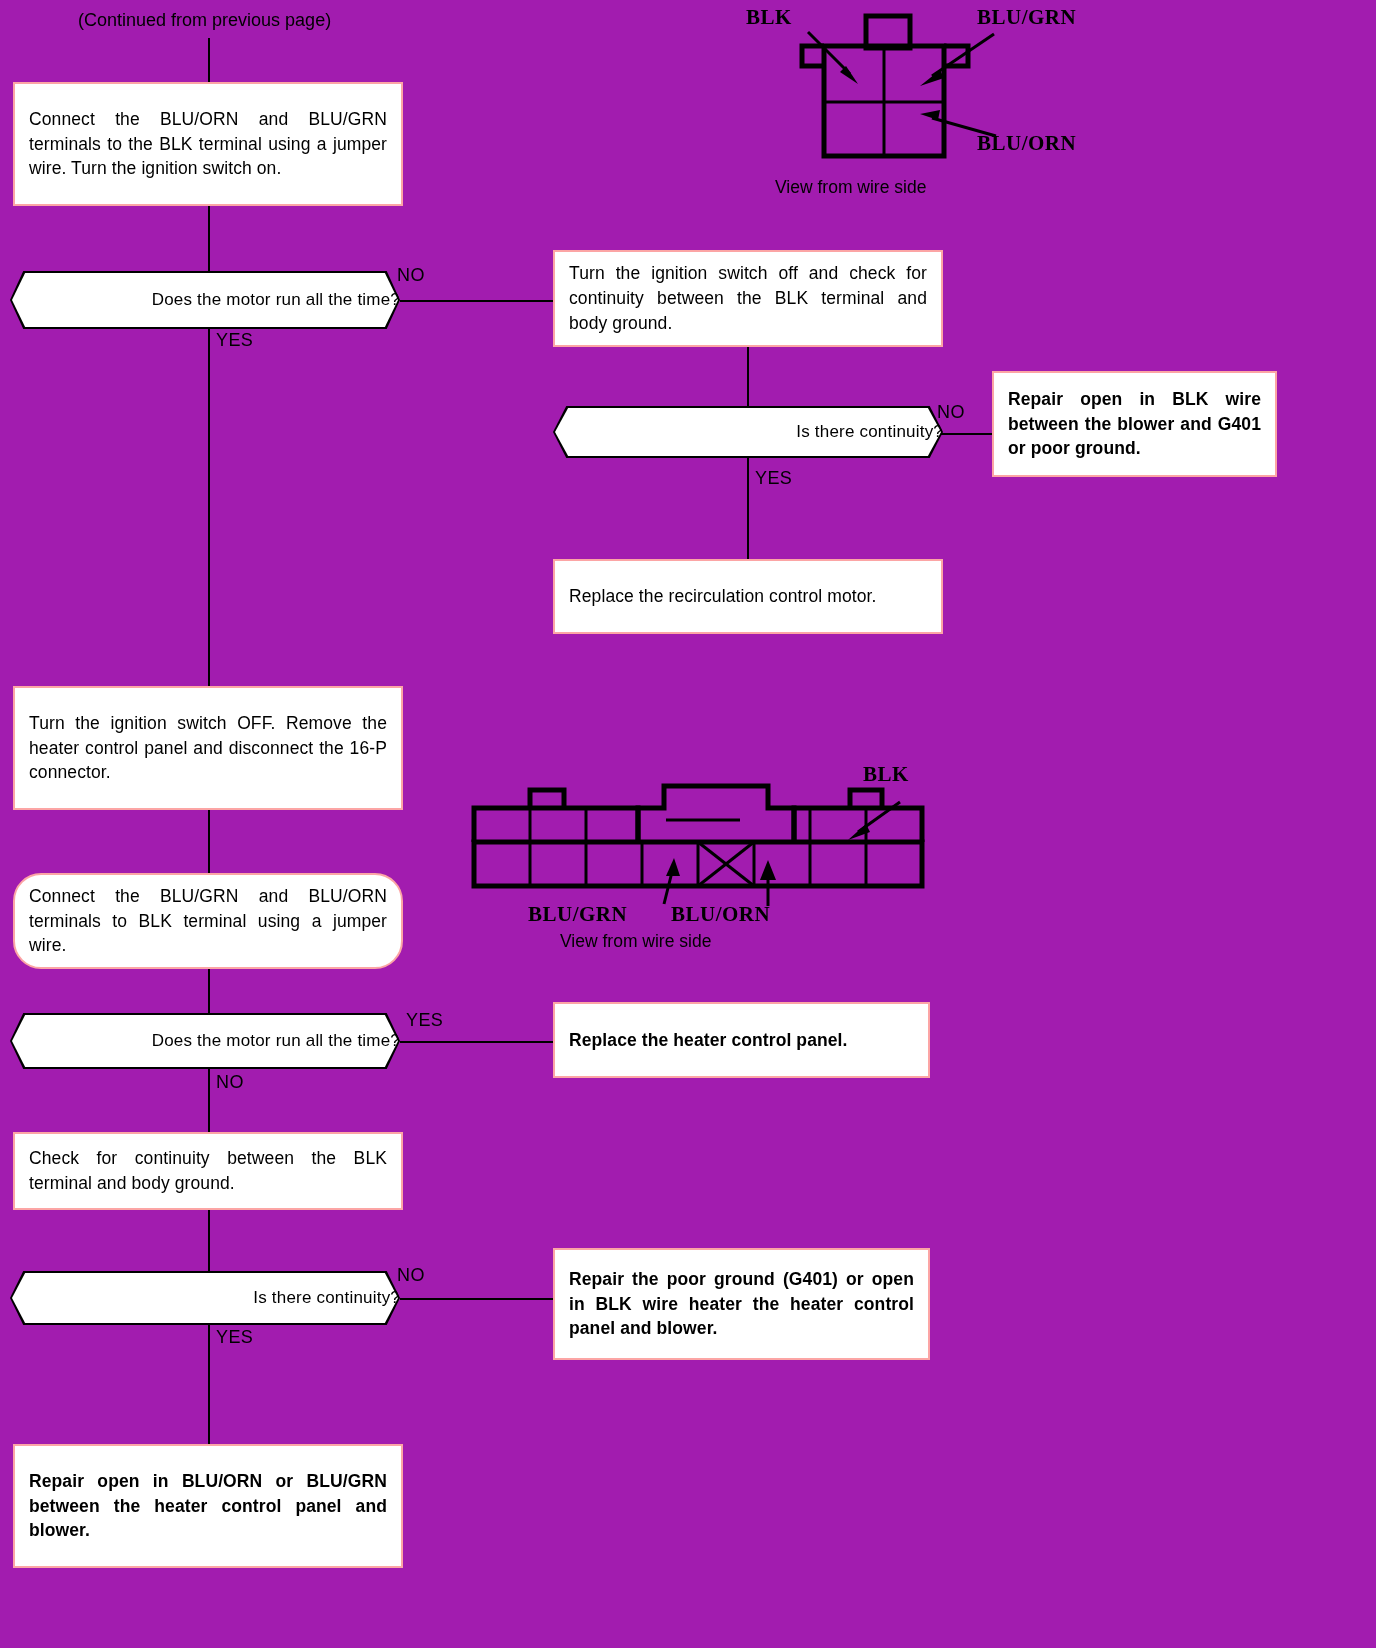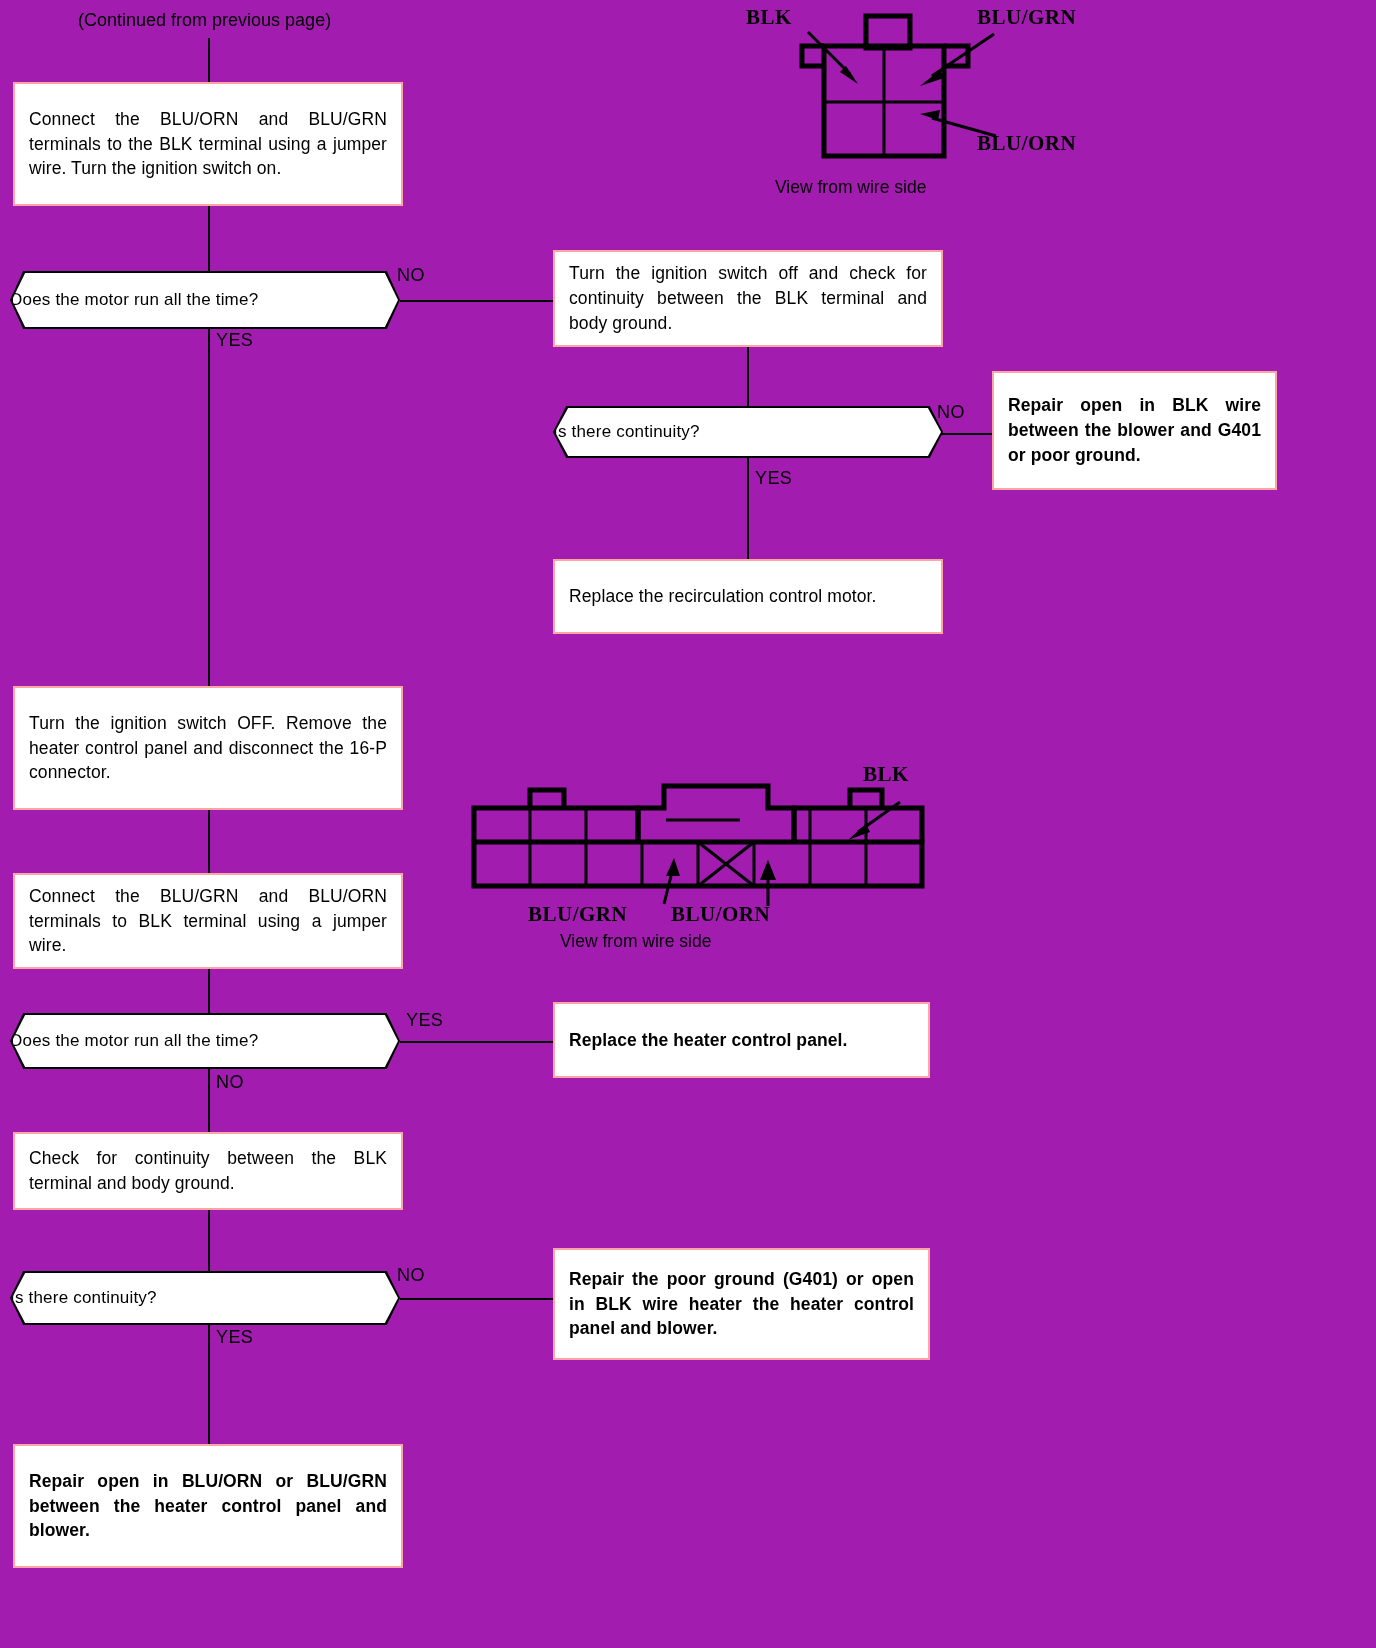--- a/index.html
+++ b/index.html
@@ -39,21 +39,21 @@
   }
   .pbox.bold .ptext { font-weight: bold; }
 
   
   .hex {
     position: absolute;
     box-sizing: border-box;
     background: #000;
     display: flex;
     align-items: center;
-    justify-content: flex-start;
+    justify-content: flex-end;
     clip-path: polygon(0% 50%, 3.4% 0%, 96.6% 0%, 100% 50%, 96.6% 100%, 3.4% 100%);
   }
   .hex .hexinner {
     position: absolute;
     left: 2px; right: 2px; top: 2px; bottom: 2px;
     background: #fff;
     clip-path: polygon(0% 50%, 3.4% 0%, 96.6% 0%, 100% 50%, 96.6% 100%, 3.4% 100%);
   }
   .hex .hextext {
     position: relative;
@@ -156,21 +156,21 @@
   <div class="hex" style="left:553px; top:406px; width:390px; height:52px;">
     <div class="hexinner"></div>
     <div class="hextext">Is there continuity?</div>
   </div>
   <div class="blabel" style="left:937px; top:402px;">NO</div>
   <div class="blabel" style="left:755px; top:468px;">YES</div>
 
   <div class="hline" style="left:941px; top:433px; width:51px;"></div>
   <div class="vline" style="left:747px; top:458px; height:101px;"></div>
 
-  <div class="pbox bold" style="left:992px; top:371px; width:285px; height:119px;">
+  <div class="pbox bold" style="left:992px; top:371px; width:285px; height:106px;">
     <div class="ptext">Repair open in BLK wire between the blower and G401 or poor ground.</div>
   </div>
 
   <div class="pbox" style="left:553px; top:559px; width:390px; height:75px;">
     <div class="ptext plain">Replace the recirculation control motor.</div>
   </div>
 
   <div class="pbox" style="left:13px; top:686px; width:390px; height:124px;">
     <div class="ptext plain">Turn the ignition switch OFF. Remove the heater control panel and disconnect the 16-P connector.</div>
   </div>
@@ -219,21 +219,21 @@
     <polygon points="206,78 212,96 198,96" fill="#000"></polygon>
 
     <line x1="300" y1="126" x2="300" y2="96" stroke="#000" stroke-width="3"></line>
     <polygon points="300,80 308,100 292,100" fill="#000"></polygon>
   </svg>
   <div class="wirelabel" style="left:863px; top:762px;">BLK</div>
   <div class="wirelabel" style="left:528px; top:902px;">BLU/GRN</div>
   <div class="wirelabel" style="left:671px; top:902px;">BLU/ORN</div>
   <div class="caption" style="left:560px; top:931px;">View from wire side</div>
 
-  <div class="pbox" style="left:13px; top:873px; width:390px; height:96px;">
+  <div class="pbox" style="left:13px; top:873px; width:390px; height:96px;border-radius:28px;">
     <div class="ptext">Connect the BLU/GRN and BLU/ORN terminals to BLK terminal using a jumper wire.</div>
   </div>
 
   <div class="vline" style="left:208px; top:969px; height:44px;"></div>
 
   <div class="hex" style="left:10px; top:1013px; width:390px; height:56px;">
     <div class="hexinner"></div>
     <div class="hextext">Does the motor run all the time?</div>
   </div>
   <div class="blabel" style="left:406px; top:1010px;">YES</div>

